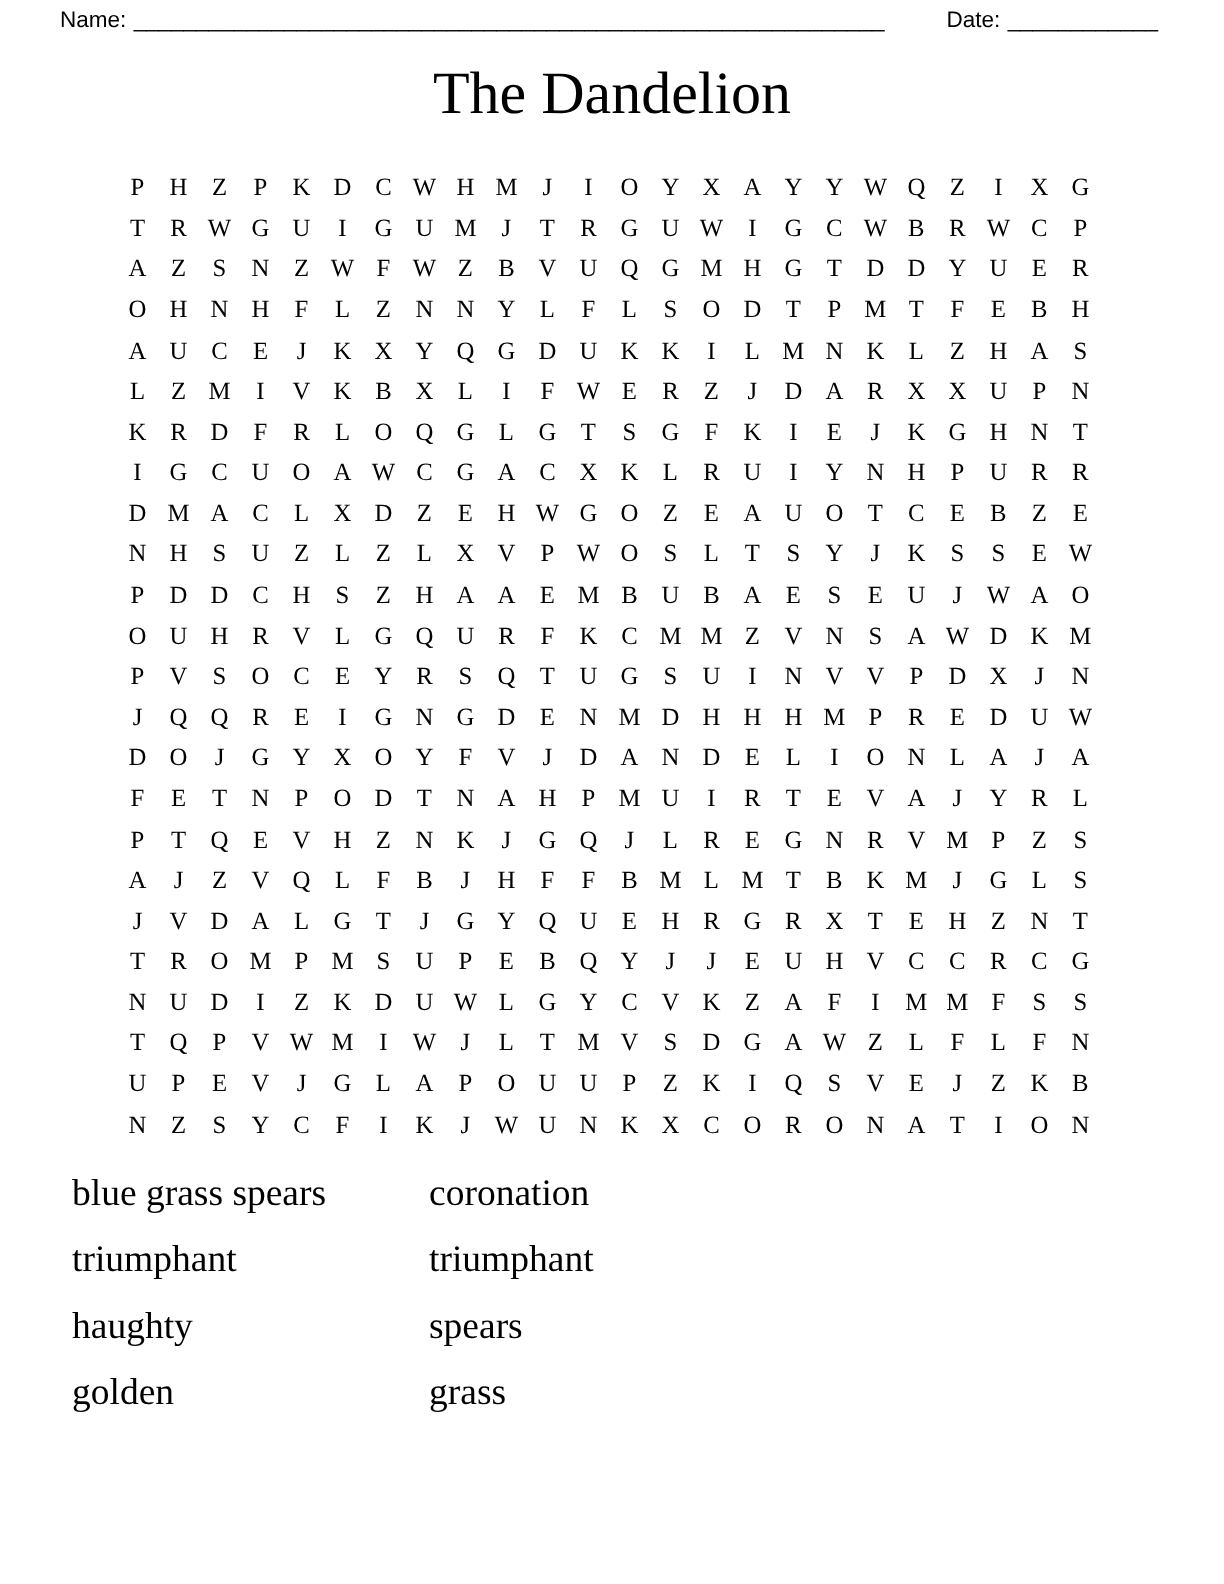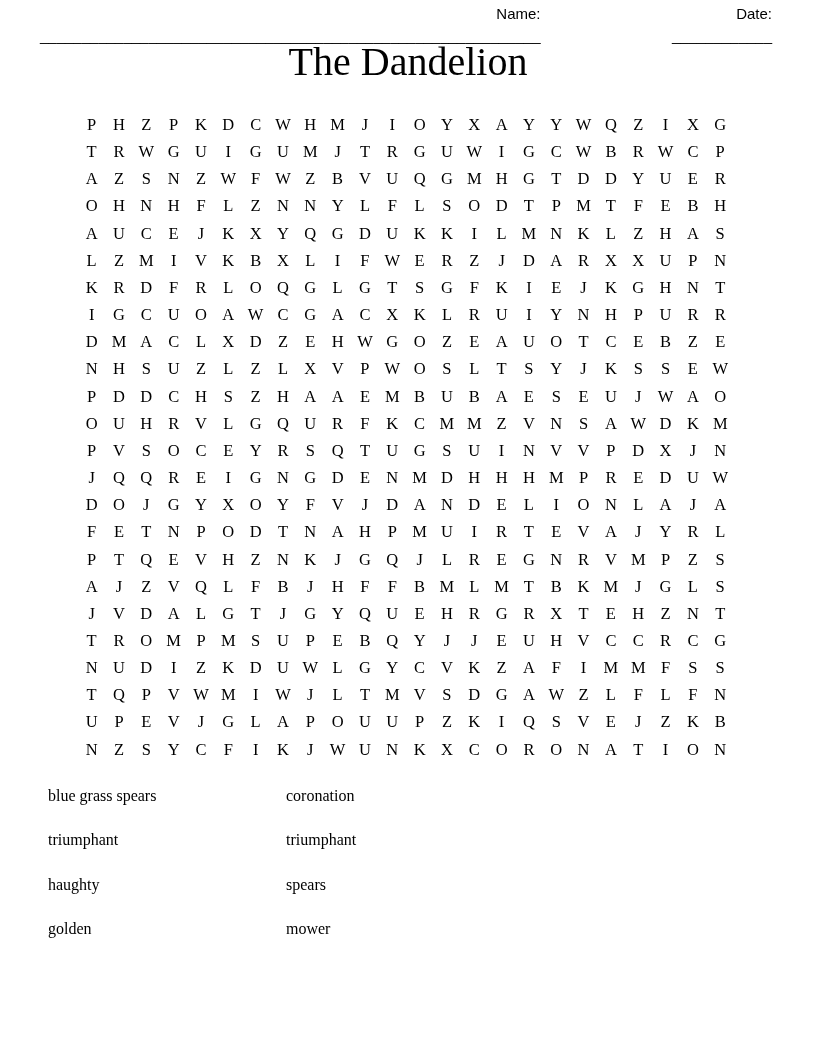--- a/index.html
+++ b/index.html
@@ -12,21 +12,21 @@
     overflow:hidden;
   }
   
   .header-row{
     position:absolute;left:40px;right:44px;top:5px;
     display:flex;justify-content:space-between;align-items:baseline;
     font-family:"Liberation Sans",sans-serif;
     font-size:15px;color:#000;
     white-space:nowrap;
   }
-  .hdr-group{display:flex;align-items:flex-end;gap:5px;flex-direction:column;}
+  .hdr-group{display:flex;align-items:flex-end;gap:5px;}
   .blank-line{letter-spacing:0;}
   
   .title{
     position:absolute;left:0;right:0;top:34px;
     text-align:center;
     font-family:"Liberation Serif",serif;
     font-size:40px;line-height:56px;
     font-weight:normal;color:#000;
   }
   
@@ -44,21 +44,21 @@
     color:#000;
   }
   
   .word-col{position:absolute;top:774px;}
   .word-col.c1{left:48px;}
   .word-col.c2{left:286px;}
   .word-col.c3{left:526px;}
   .word{
     height:44.4px;line-height:44.4px;
     font-family:"Liberation Serif",serif;
-    font-size:16px;color:#000;
+    font-size:25px;color:#000;
     white-space:nowrap;
   }
 </style>
 </head>
 <body>
 
 <div class="page">
 
   <div class="header-row">
     <div class="hdr-group">
@@ -703,16 +703,16 @@
   <div class="word-col c1">
       <div class="word">blue grass spears</div>
       <div class="word">triumphant</div>
       <div class="word">haughty</div>
       <div class="word">golden</div>
     </div>
   <div class="word-col c2">
       <div class="word">coronation</div>
       <div class="word">triumphant</div>
       <div class="word">spears</div>
-      <div class="word">mower</div>
+      <div class="word">grass</div>
     </div>
 
 </div>
 
 </body></html>

